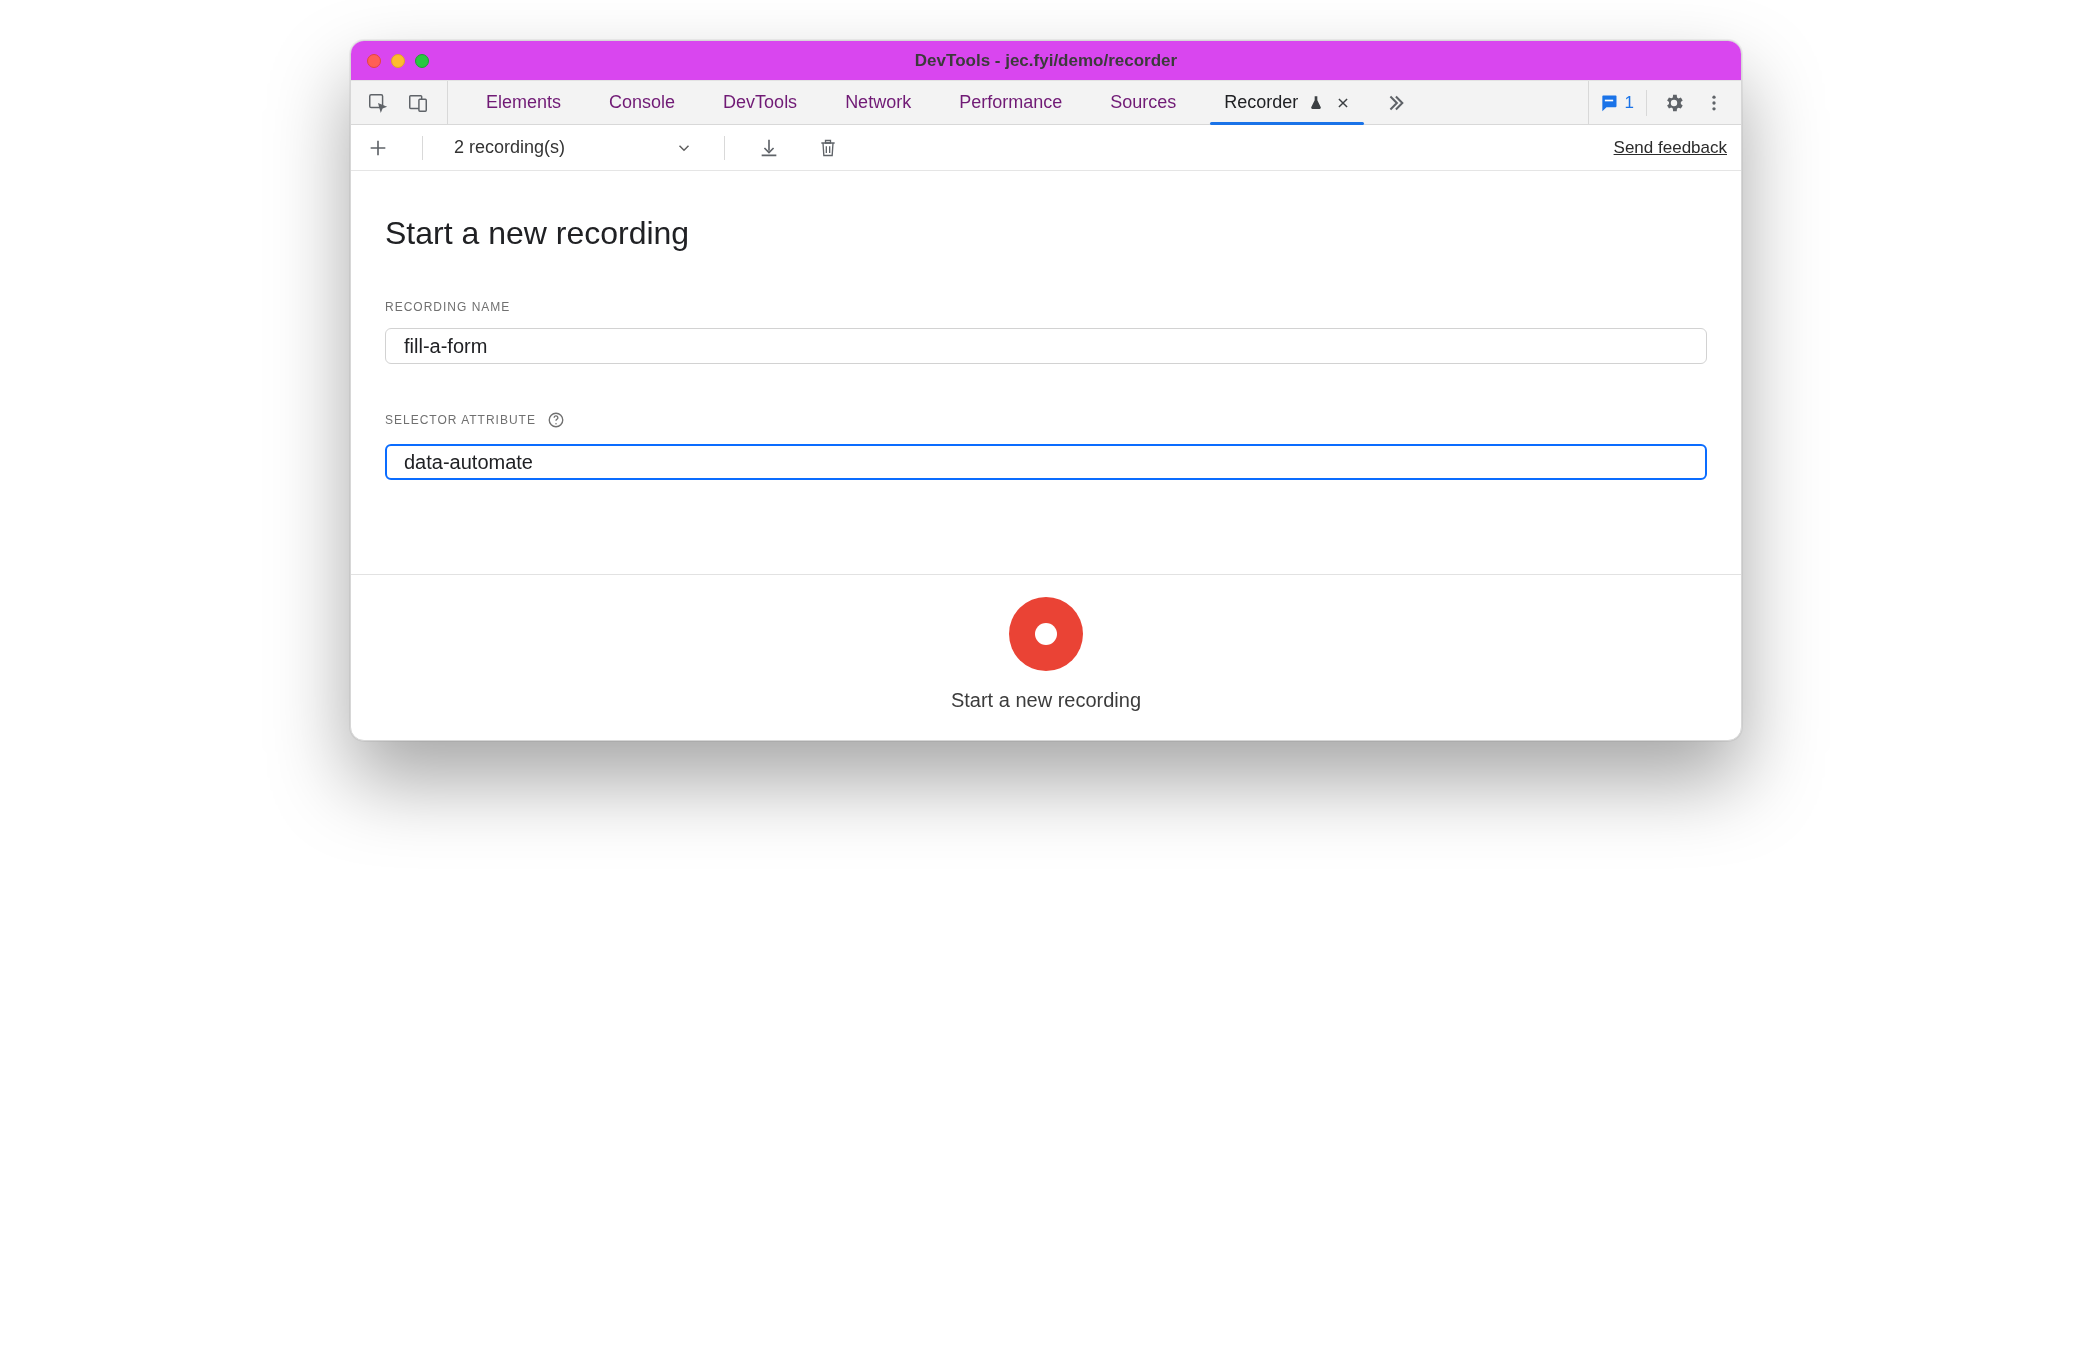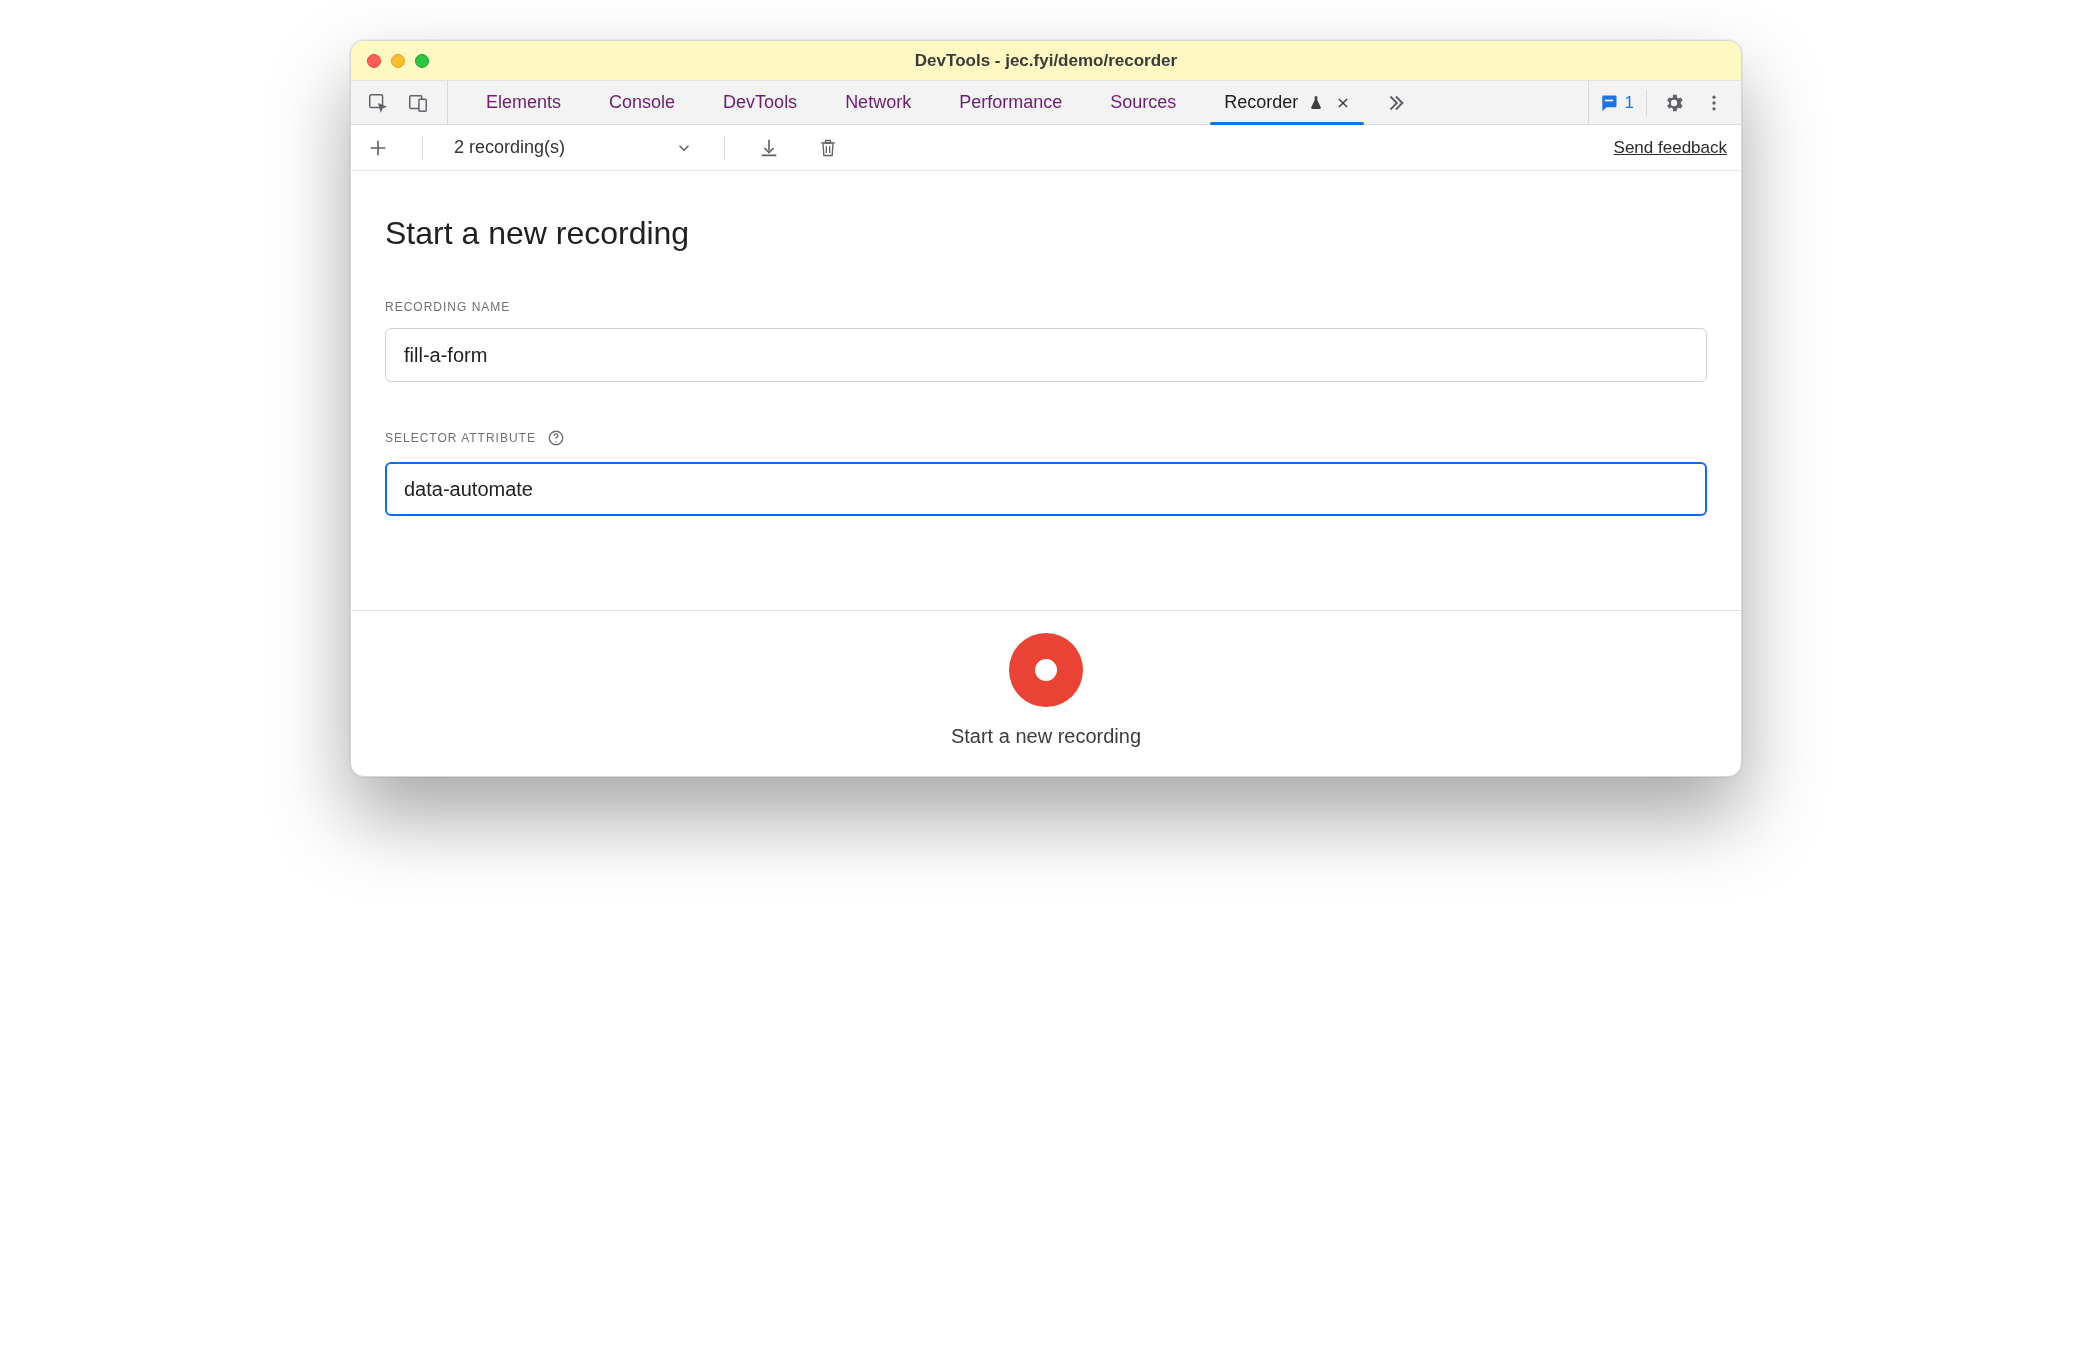--- a/index.html
+++ b/index.html
@@ -20,21 +20,21 @@
     border-radius: 14px;
     box-shadow: 0 40px 80px rgba(0,0,0,0.35), 0 0 0 1px rgba(0,0,0,0.05);
     background: #fff;
     overflow: hidden;
     display: flex;
     flex-direction: column;
   }
   
   .titlebar {
     height: 40px;
-    background: #fef9c3;
+    background: #d946ef;
     border-bottom: 1px solid #e3e3e3;
     display: flex;
     align-items: center;
     position: relative;
     padding: 0 16px;
   }
   .traffic {
     display: flex; gap: 10px; align-items: center;
   }
   .tl { width: 14px; height: 14px; border-radius: 50%; }
@@ -150,21 +150,21 @@
   .label {
     font-size: 12px;
     letter-spacing: 1px;
     color:#707070;
     text-transform: uppercase;
     margin-bottom: 14px;
     display:flex; align-items:center; gap:10px;
   }
   .field {
     width: 100%;
-    height: 54px;
+    height: 36px;
     border-radius: 6px;
     border: 1px solid #d2d2d2;
     background:#fff;
     padding: 0 18px;
     font-size: 20px;
     color:#202124;
     outline:none;
     font-family: inherit;
   }
   .field.focused {

